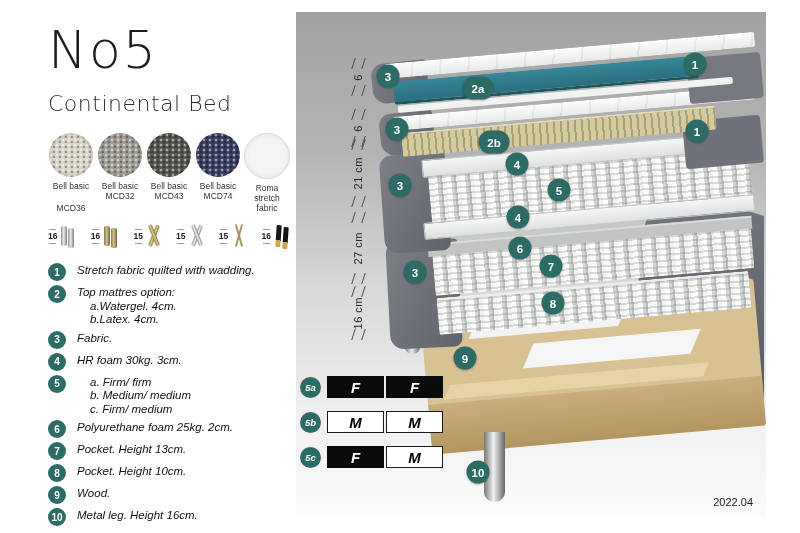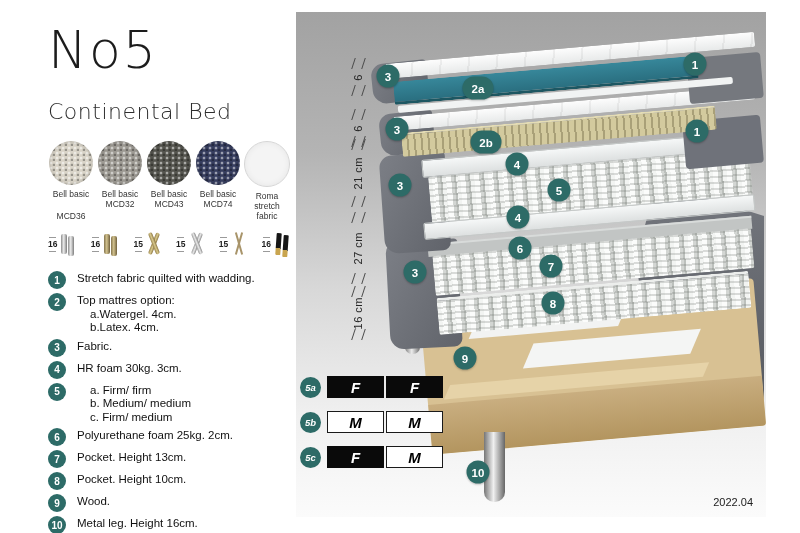--- a/index.html
+++ b/index.html
@@ -4,21 +4,21 @@
 <style>
   html,body{margin:0;padding:0;width:800px;height:533px;background:#fff;overflow:hidden;
     font-family:"Liberation Sans", sans-serif;-webkit-font-smoothing:antialiased;}
   .page{position:relative;width:800px;height:533px;background:#fff;}
 
   
   .left-col{position:absolute;left:48px;top:22px;width:245px;}
   h1.title{margin:0;font-family:"DejaVu Sans", sans-serif;font-weight:200;font-size:52px;
     line-height:56px;color:#1c1c1c;letter-spacing:2px;}
   .subtitle{font-family:"DejaVu Sans", sans-serif;font-weight:300;font-size:22px;color:#2d2d2d;
-    margin-top:21px;letter-spacing:.5px;}
+    margin-top:13px;letter-spacing:.5px;}
 
   .swatches{display:flex;gap:3px;margin-top:17px;}
   .swatch{width:46px;display:flex;flex-direction:column;align-items:center;}
   .swatch-circle{width:44px;height:44px;border-radius:50%;box-shadow:inset 0 0 4px rgba(0,0,0,.25);}
   .swatch-circle.woven{background-image:
       radial-gradient(circle at 2px 2px, rgba(255,255,255,.5) 1.1px, transparent 1.7px),
       radial-gradient(circle at 5px 4px, rgba(0,0,0,.30) 1.1px, transparent 1.7px);
     background-size:6px 5px,6px 5px;}
   .swatch-circle.plain{border:1px solid #d6d6d6;box-shadow:inset 0 0 6px rgba(0,0,0,.06);}
   .swatch-label{font-size:8.5px;line-height:10px;color:#333;text-align:center;margin-top:4px;}
@@ -39,21 +39,21 @@
   .pin{position:absolute;width:2px;height:23px;top:0;left:8px;background:#a8946a;}
   .pin.a{transform:rotate(16deg);} .pin.b{transform:rotate(-16deg);}
   .post{position:absolute;width:4.5px;height:22px;top:1px;border-radius:1px;
     background:linear-gradient(180deg,#161616 0 70%,#c9a54f 70%);}
   .post.a{left:3px;transform:rotate(4deg);} .post.b{left:10px;top:3px;transform:rotate(4deg);}
 
   .parts{margin-top:13px;display:flex;flex-direction:column;gap:5px;}
   .part-row{display:flex;gap:11px;align-items:flex-start;}
   .num-badge{flex:none;width:18px;height:18px;border-radius:50%;color:#fff;font-size:10px;font-weight:bold;
     display:flex;align-items:center;justify-content:center;margin-top:-1px;}
-  .part-text{font-size:11.5px;line-height:13.5px;color:#111;}
+  .part-text{font-size:11.5px;line-height:13.5px;color:#111;font-style:italic;}
   .part-sub{margin-left:13px;}
 
   
   .panel{position:absolute;left:296px;top:12px;width:470px;height:505px;
     background:linear-gradient(180deg,#a2a2a2 0%,#b4b4b4 28%,#d8d8d8 55%,#f0f0f0 80%,#fbfbfb 100%);}
 
   
   .dim-block{position:absolute;left:49px;width:26px;display:flex;flex-direction:column;
     justify-content:space-between;align-items:center;}
   .dim-tick{width:9px;height:11px;border-left:1.6px solid #4a4a4a;border-right:1.6px solid #4a4a4a;
@@ -340,21 +340,21 @@
       <div class="slant" style="left:98px;top:70px;width:305px;height:20px;border-radius:2px;z-index:51;
                   background:linear-gradient(180deg,#37879a,#2a6f80);border-bottom:3px solid #1d5762;"></div>
       <div class="slant" style="left:102px;top:94px;width:336px;height:7px;background:#f1f3f3;border-radius:2px;z-index:51;"></div>
     </div>
 
     <div id="badges">
         <span class="badge" style="left: 92px; top: 64px; background: rgb(45, 107, 103);">3</span>
         <span class="badge pill" style="left: 182px; top: 76px; background: rgb(45, 107, 103);">2a</span>
         <span class="badge" style="left: 399px; top: 52px; background: rgb(45, 107, 103);">1</span>
         <span class="badge" style="left: 101px; top: 117px; background: rgb(45, 107, 103);">3</span>
-        <span class="badge pill" style="left: 190px; top: 130px; background: rgb(45, 107, 103);">2b</span>
+        <span class="badge pill" style="left: 198px; top: 130px; background: rgb(45, 107, 103);">2b</span>
         <span class="badge" style="left: 401px; top: 119px; background: rgb(45, 107, 103);">1</span>
         <span class="badge" style="left: 221px; top: 152px; background: rgb(45, 107, 103);">4</span>
         <span class="badge" style="left: 104px; top: 173px; background: rgb(45, 107, 103);">3</span>
         <span class="badge" style="left: 263px; top: 178px; background: rgb(45, 107, 103);">5</span>
         <span class="badge" style="left: 222px; top: 205px; background: rgb(45, 107, 103);">4</span>
         <span class="badge" style="left: 224px; top: 236px; background: rgb(45, 107, 103);">6</span>
         <span class="badge" style="left: 255px; top: 254px; background: rgb(45, 107, 103);">7</span>
         <span class="badge" style="left: 119px; top: 260px; background: rgb(45, 107, 103);">3</span>
         <span class="badge" style="left: 257px; top: 291px; background: rgb(45, 107, 103);">8</span>
         <span class="badge" style="left: 169px; top: 346px; background: rgb(45, 107, 103);">9</span>

